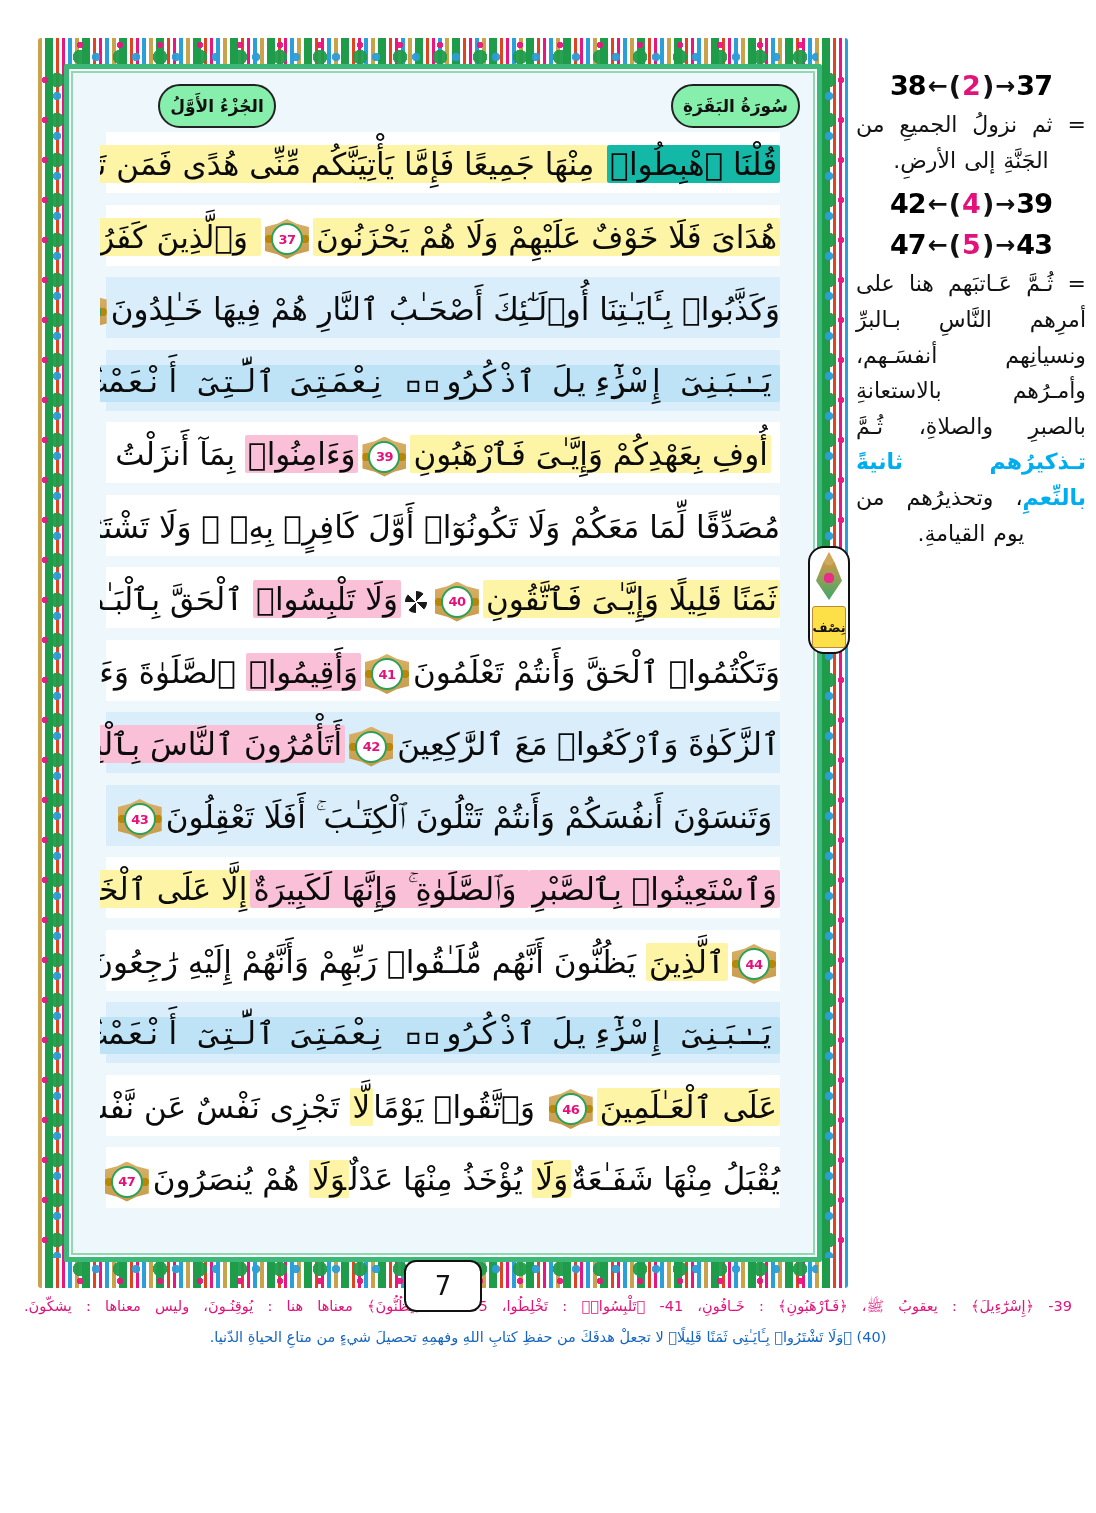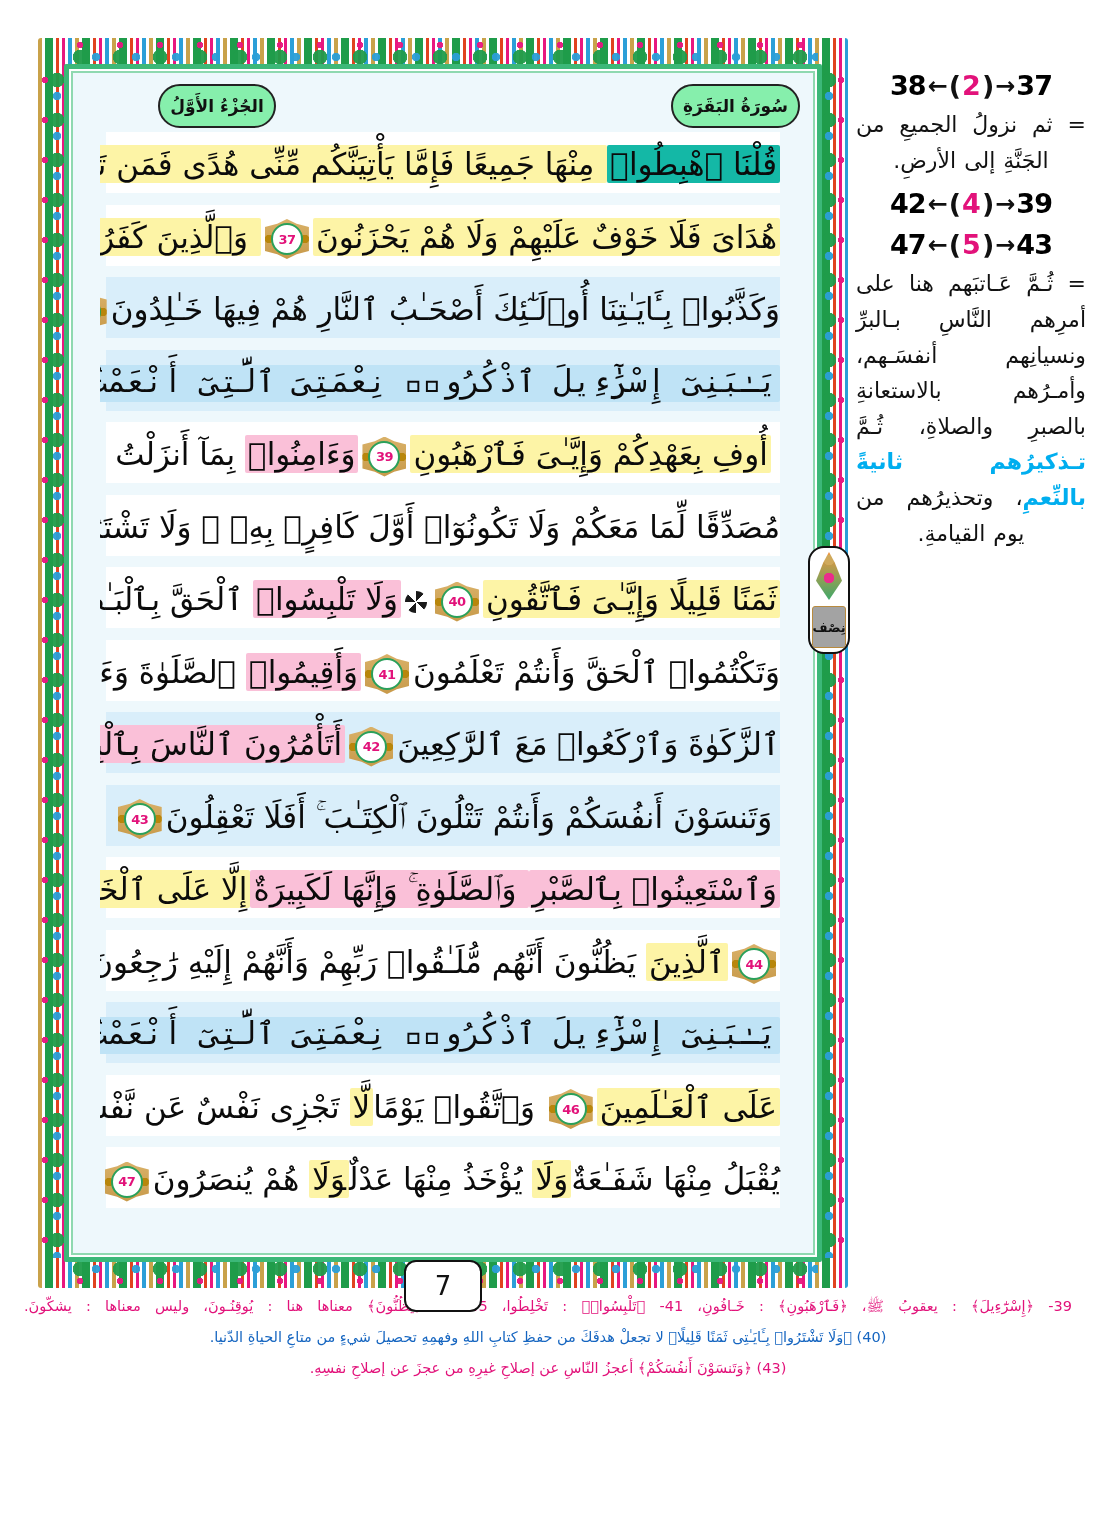--- a/index.html
+++ b/index.html
@@ -163,21 +163,21 @@
     width:26px;height:48px;
     background:
       radial-gradient(circle at 13px 8px,#caa04a 0 5px,transparent 5.5px),
       radial-gradient(circle at 13px 26px,#e8177f 0 5px,transparent 5.5px),
       linear-gradient(#f08a2a,#2aa05a);
     clip-path:polygon(50% 0,72% 22%,100% 60%,50% 100%,0 60%,28% 22%);
     opacity:.9;
   }
   #nisf-marker .plate{
     position:relative;width:32px;height:40px;margin-bottom:4px;
-    border:1.5px solid #b98b3e;background:#a3a3a3;border-radius:3px;
+    border:1.5px solid #b98b3e;background:#fde047;border-radius:3px;
     display:flex;align-items:center;justify-content:center;
     font-size:13px;font-weight:700;color:#111;
   }
 
   
   #page-number{
     position:absolute;left:50%;bottom:-24px;transform:translateX(-50%);
     width:74px;height:48px;background:#fff;border:2px solid #111;
     border-radius:12px;z-index:8;
     display:flex;align-items:center;justify-content:center;
@@ -321,16 +321,15 @@
         <span class="paren">)</span>
         <span class="arrow">→</span>
         <span class="cyan">43</span>
       </div>
       <p class="tafsir"><span>= ثُـمَّ عَـاتبَهم هنا على أمرِهم النَّاسِ بـالبرِّ ونسيانِهم أنفسَـهم، وأمـرُهم بالاستعانةِ بالصبرِ والصلاةِ، ثُـمَّ </span><span class="c-cyan">تـذكيرُهم ثانيةً بالنِّعمِ</span><span>، وتحذيرُهم من يوم القيامةِ.</span></p>
     </div>
 
   <div id="footnotes">
       <div class="fn-row magenta row-39">39- ﴿إِسْرَٰٓءِيلَ﴾ : يعقوبُ ﷺ، ﴿فَٱرْهَبُونِ﴾ : خَـافُونِ، 41- ﴿تَلْبِسُوا۟﴾ : تَخْلِطُوا، 45- ☑ ﴿يَظُنُّونَ﴾ معناها هنا : يُوقِنُـونَ، وليس معناها : يشكّونَ.</div>
       <div class="fn-row blue">(40) ﴿وَلَا تَشْتَرُوا۟ بِـَٔايَـٰتِى ثَمَنًا قَلِيلًا﴾ لا تجعلْ هدفَكَ من حفظِ كتابِ اللهِ وفهمِهِ تحصيلَ شيءٍ من متاعِ الحياةِ الدّنيا.</div>
-      <div class="fn-row magenta">(43) ﴿وَتَنسَوْنَ أَنفُسَكُمْ﴾ أعجزُ النّاسِ عن إصلاحِ غيرِهِ من عجزَ عن إصلاحِ نفسِهِ.</div>
     </div>
 
 </div>
 
 </body></html>

